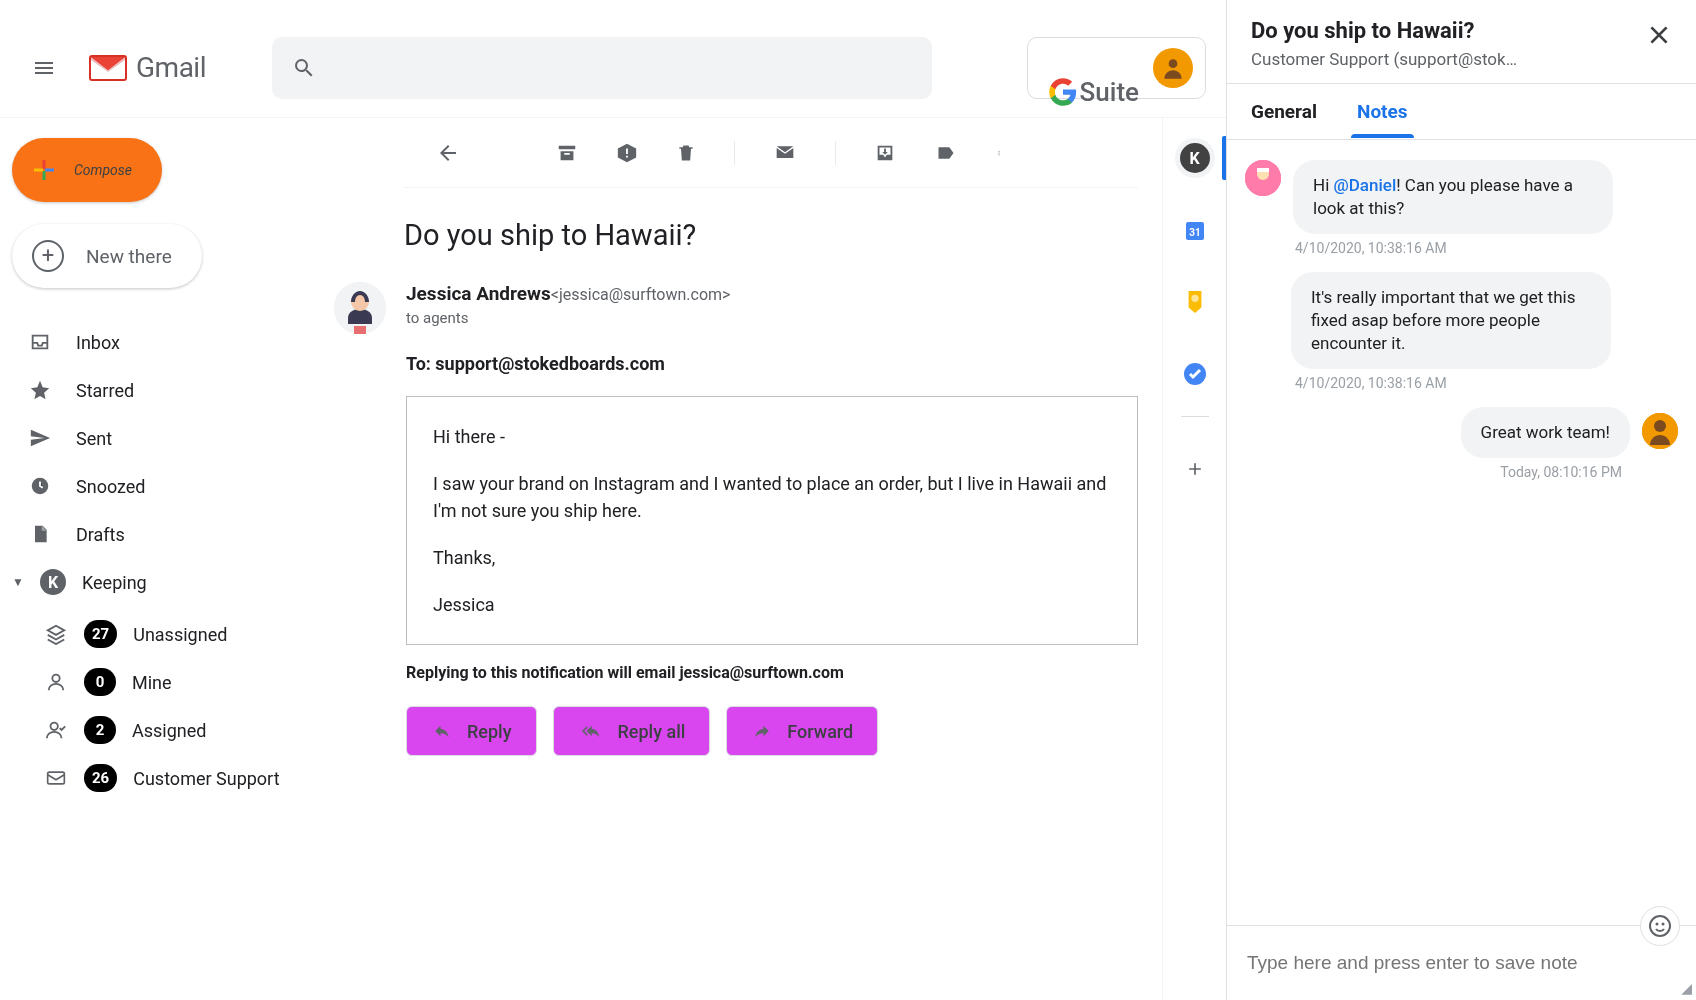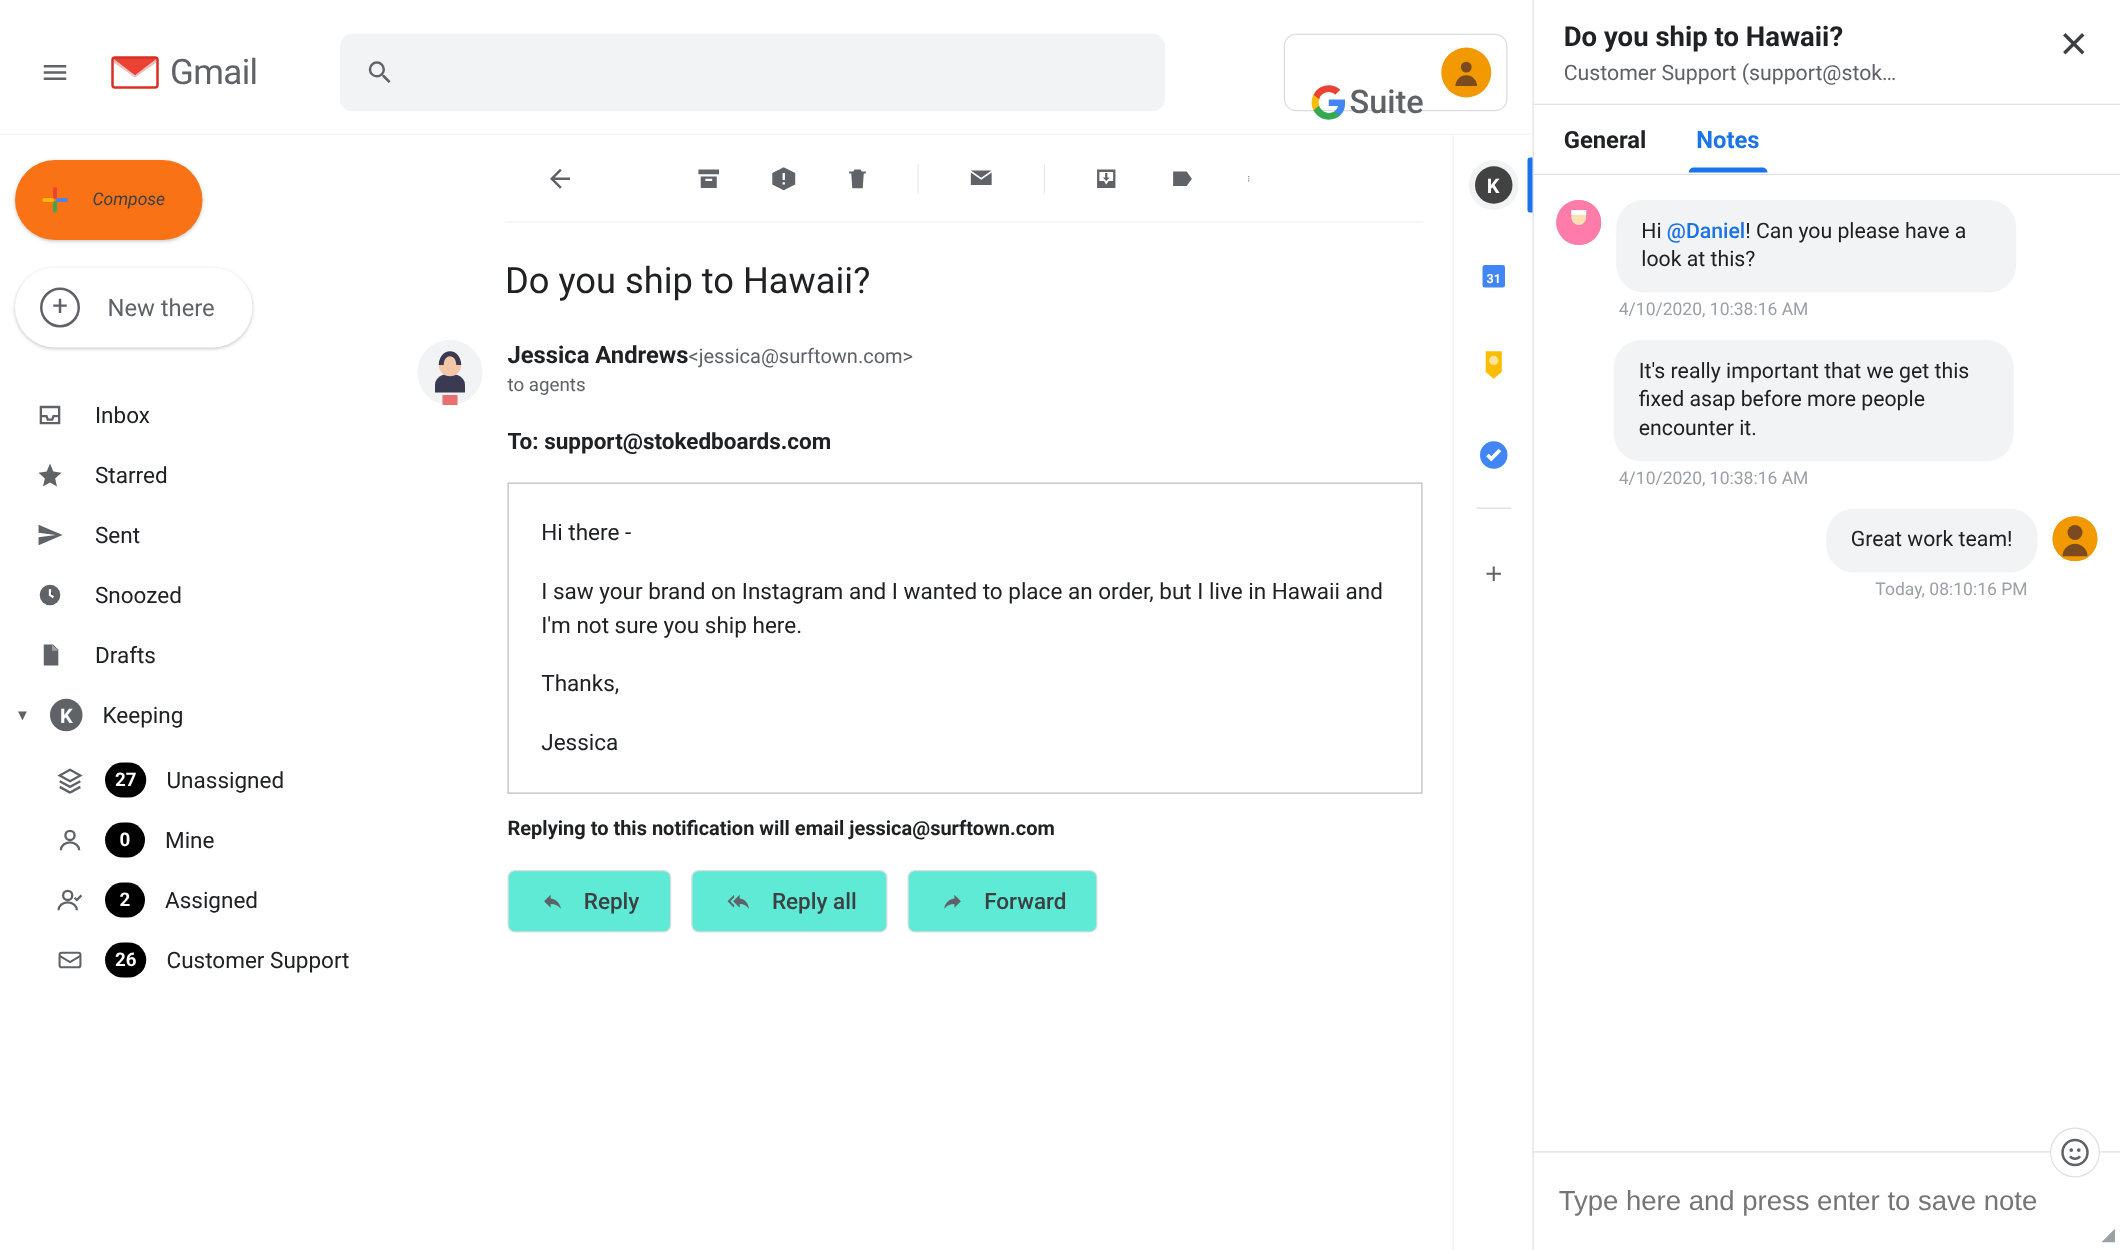--- a/index.html
+++ b/index.html
@@ -1,20 +1,20 @@
 <!DOCTYPE html>
 <html><head>
 <meta charset="utf-8">
 <style>
 * { box-sizing: border-box; margin: 0; padding: 0; }
 body { font-family: 'Google Sans', Roboto, Arial, sans-serif; background: #fff; color: #202124; overflow: hidden; }
 .app { display: flex; width: 1696px; height: 1000px; position: relative; }
 
 
-.gmail-area { flex: 1; display: flex; flex-direction: column; min-width: 0; padding-top: 8px; }
+.gmail-area { flex: 1; display: flex; flex-direction: column; min-width: 0; padding-top: 18px; }
 
 
 .gmail-header { display: flex; align-items: center; height: 100px; padding: 0 20px; gap: 20px; border-bottom: 1px solid #f1f3f4; }
 .menu-btn { width: 48px; height: 48px; display: flex; align-items: center; justify-content: center; cursor: pointer; border-radius: 50%; }
 .gmail-logo { display: flex; align-items: center; gap: 8px; margin-right: 30px; }
 .gmail-logo-icon { width: 40px; height: 32px; }
 .gmail-logo-text { font-size: 28px; color: #5f6368; letter-spacing: -0.5px; }
 .search-bar { flex: 1; max-width: 660px; height: 62px; background: #f1f3f4; border-radius: 10px; display: flex; align-items: center; padding: 0 20px; margin-left: 16px; }
 .search-icon-wrap { color: #5f6368; }
 .gsuite-badge { margin-left: auto; display: flex; align-items: center; gap: 14px; height: 62px; padding: 0 12px 0 20px; border: 1px solid #dadce0; border-radius: 10px; }
@@ -54,21 +54,21 @@
 .sender-info { flex: 1; }
 .sender-name-line { display: flex; align-items: baseline; }
 .sender-name { font-size: 19px; font-weight: 700; }
 .sender-email { font-size: 16px; color: #5f6368; }
 .sender-to { font-size: 15px; color: #5f6368; margin-top: 4px; }
 .email-to-line { font-size: 18px; font-weight: 700; margin-top: 26px; }
 .email-body-box { margin-top: 22px; border: 1px solid #bdbdbd; padding: 26px; font-size: 18px; line-height: 1.5; max-width: 770px; }
 .email-body-box p { margin-bottom: 20px; }
 .reply-notice { font-size: 16px; font-weight: 700; margin-top: 18px; }
 .action-row { display: flex; gap: 16px; margin-top: 24px; }
-.action-btn { display: inline-flex; align-items: center; gap: 14px; height: 50px; padding: 0 24px; border: 1px solid #dadce0; border-radius: 6px; cursor: pointer; font-size: 18px; color: #3c4043; font-weight: 500; background: #5eead4; }
+.action-btn { display: inline-flex; align-items: center; gap: 14px; height: 50px; padding: 0 24px; border: 1px solid #dadce0; border-radius: 6px; cursor: pointer; font-size: 18px; color: #3c4043; font-weight: 500; background: #d946ef; }
 .action-btn-icon { color: #5f6368; }
 
 
 .icon-rail { width: 64px; display: flex; flex-direction: column; align-items: center; padding-top: 20px; gap: 32px; border-left: 1px solid #f1f3f4; position: relative; }
 .rail-item { width: 40px; height: 40px; display: flex; align-items: center; justify-content: center; cursor: pointer; border-radius: 50%; }
 .rail-active { background: #f1f3f4; }
 .rail-indicator { position: absolute; right: 0; top: 18px; width: 4px; height: 44px; background: #1a73e8; border-radius: 2px 0 0 2px; }
 .rail-sep { width: 28px; height: 1px; background: #dadce0; margin-top: -10px; }
 
 
@@ -88,21 +88,21 @@
 .note-avatar { width: 36px; height: 36px; border-radius: 50%; flex-shrink: 0; }
 .note-avatar.pink { background: #ff7baa; }
 .note-avatar.orange2 { background: #f29900; }
 .note-bubble { background: #f1f3f4; border-radius: 22px; padding: 14px 20px; font-size: 17px; max-width: 320px; line-height: 1.35; }
 .note-row.right .note-avatar { order: 2; margin-top: 6px; }
 .note-mention { color: #1a73e8; font-weight: 500; }
 .note-time { font-size: 14px; color: #9aa0a6; margin: 6px 0 16px 50px; }
 .note-time.right { text-align: right; margin: 6px 56px 16px 0; }
 .note-indent { margin-left: 46px; }
 .panel-footer { border-top: 1px solid #e0e0e0; padding: 26px 20px; position: relative; }
-.note-input { width: 100%; border: none; outline: none; font-size: 22px; color: #9aa0a6; background: transparent; }
+.note-input { width: 100%; border: none; outline: none; font-size: 19px; color: #9aa0a6; background: transparent; }
 .emoji-btn { position: absolute; right: 16px; top: -20px; width: 40px; height: 40px; border-radius: 50%; background: #fff; border: 1px solid #e0e0e0; display: flex; align-items: center; justify-content: center; cursor: pointer; color: #5f6368; }
 .resize-grip { position: absolute; right: 4px; bottom: 4px; color: #9aa0a6; font-size: 14px; }
 
 svg { display: block; }
 </style>
 </head>
 <body>
 
 <div class="app">
   <div class="gmail-area">

